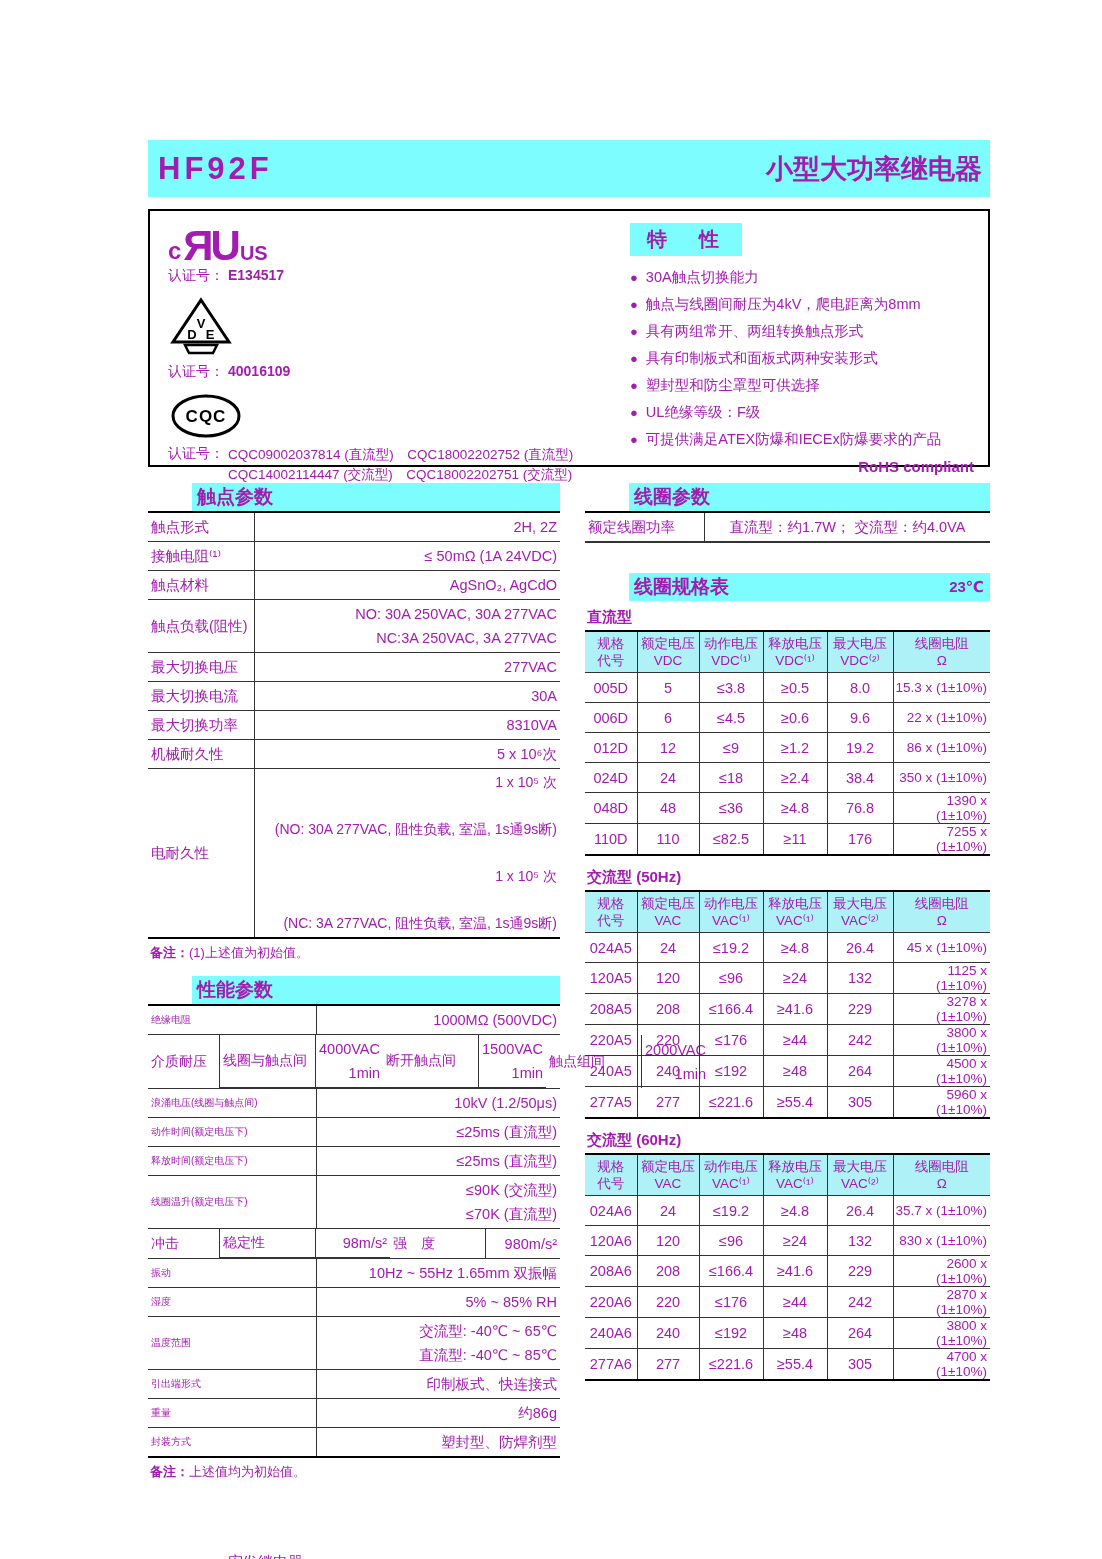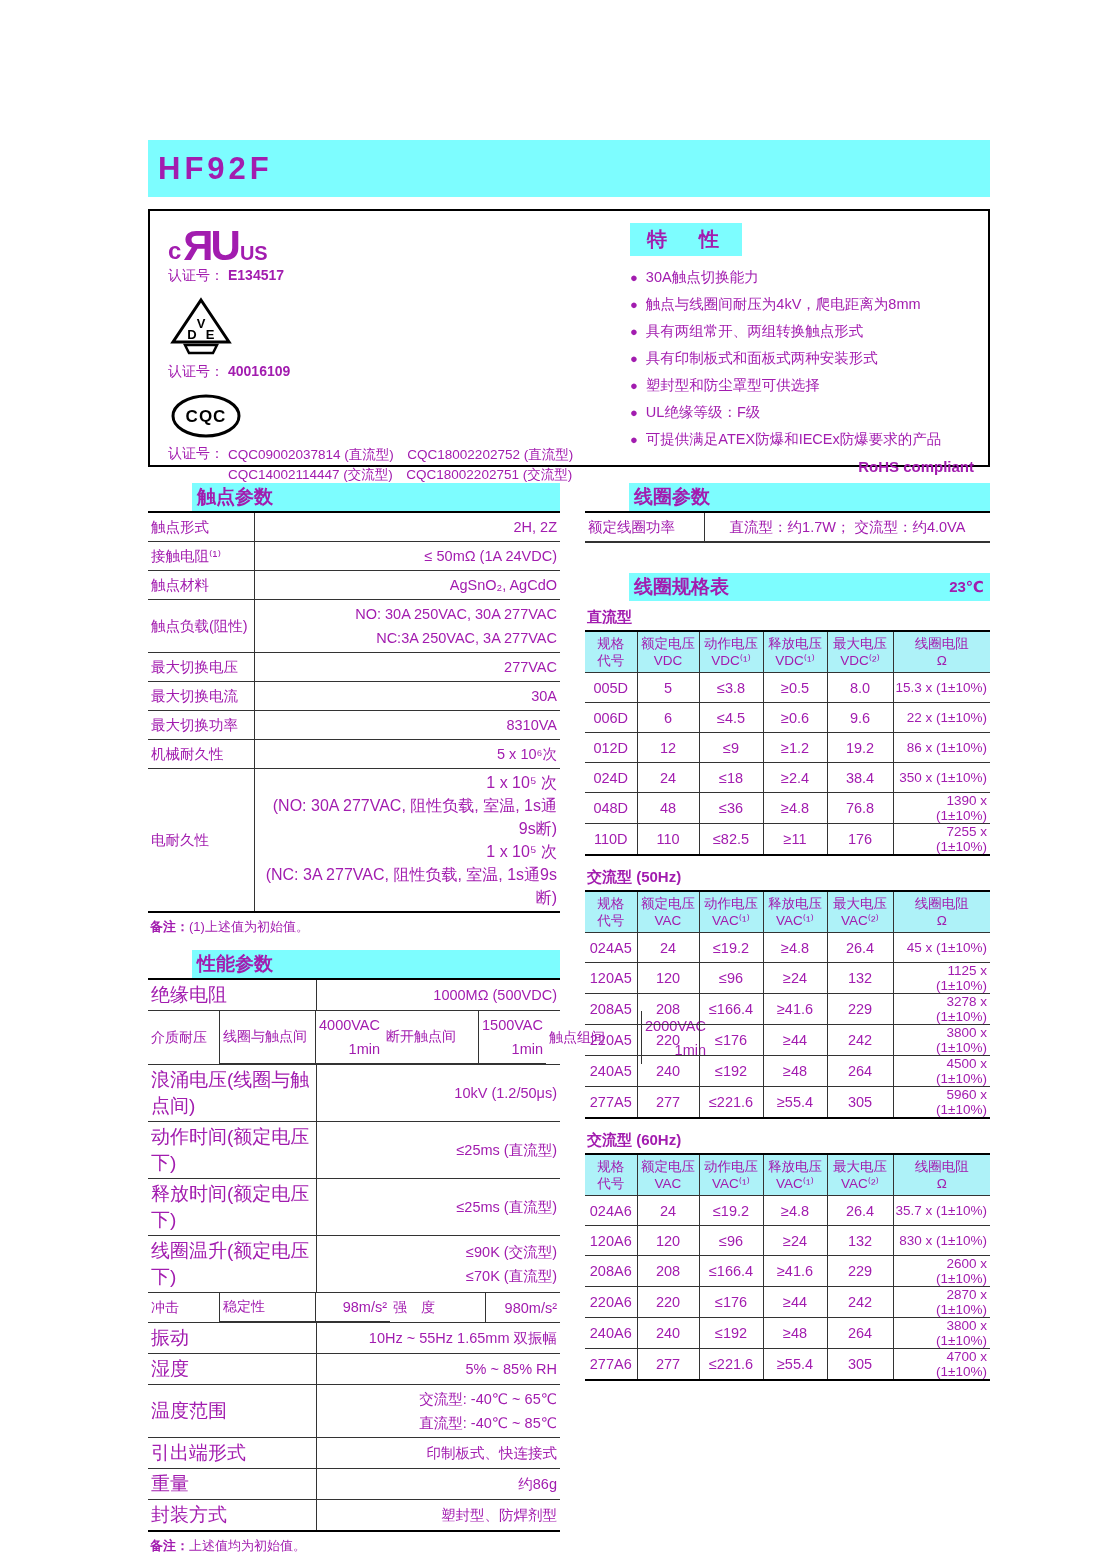--- a/index.html
+++ b/index.html
@@ -76,29 +76,29 @@
     display:flex;align-items:center;
     border-right:1.2px solid #333;
     padding:2px 2px 2px 3px;box-sizing:border-box;
     font-size:14.5px;flex-shrink:0;
   }
   .pval{
     flex:1;display:flex;flex-direction:column;justify-content:center;
     text-align:right;padding:2px 3px;font-size:14.5px;line-height:24px;
   }
   .ct-label{width:107px;}
-  .pf-label{width:169px;font-size:19px;}
+  .pf-label{width:169px;font-size:10px;}
   .pf-glabel{width:72px;border-right:1.2px solid #333;display:flex;align-items:center;
     padding-left:3px;box-sizing:border-box;font-size:14px;flex-shrink:0;}
   .pf-subcol{flex:1;display:flex;flex-direction:row;}
   .pf-subrow{display:flex;border-bottom:1px solid #333;flex:1;min-height:26px;}
   .pf-subrow:last-child{border-bottom:none;}
   .pf-sublabel{width:96px;border-right:1.2px solid #333;display:flex;align-items:center;
     padding-left:3px;box-sizing:border-box;font-size:14px;flex-shrink:0;}
-  .fs13{font-size:16px;line-height:23px;}
+  .fs13{font-size:14px;line-height:23px;gap:24px;}
   .note{font-size:13px;margin:5px 0 14px 2px;}
   .note-b{font-weight:bold;}
 
   
   .coil-row{border-top:2.5px solid #000;border-bottom:2px solid #333;
     display:flex;min-height:27px;align-items:stretch;margin-bottom:30px;}
   .coil-row .plabel{width:120px;}
   .coil-row .pval{text-align:center;}
 
   
@@ -126,20 +126,21 @@
   svg text{font-family:"Liberation Sans","DejaVu Sans",sans-serif;}
 </style>
 </head>
 <body>
 
 <div class="page">
   <div class="content">
 
     <div class="title-bar">
       <span class="model">HF92F</span>
+      <span class="product">小型大功率继电器</span>
     </div>
 
     <div class="cert-box">
       <div class="certs-col">
         <div class="cert-ul">
           <span class="ul-c">c</span>
           <span class="ul-mark">ЯU</span>
           <span class="ul-us">US</span>
         </div>
         <div class="cert-row">

